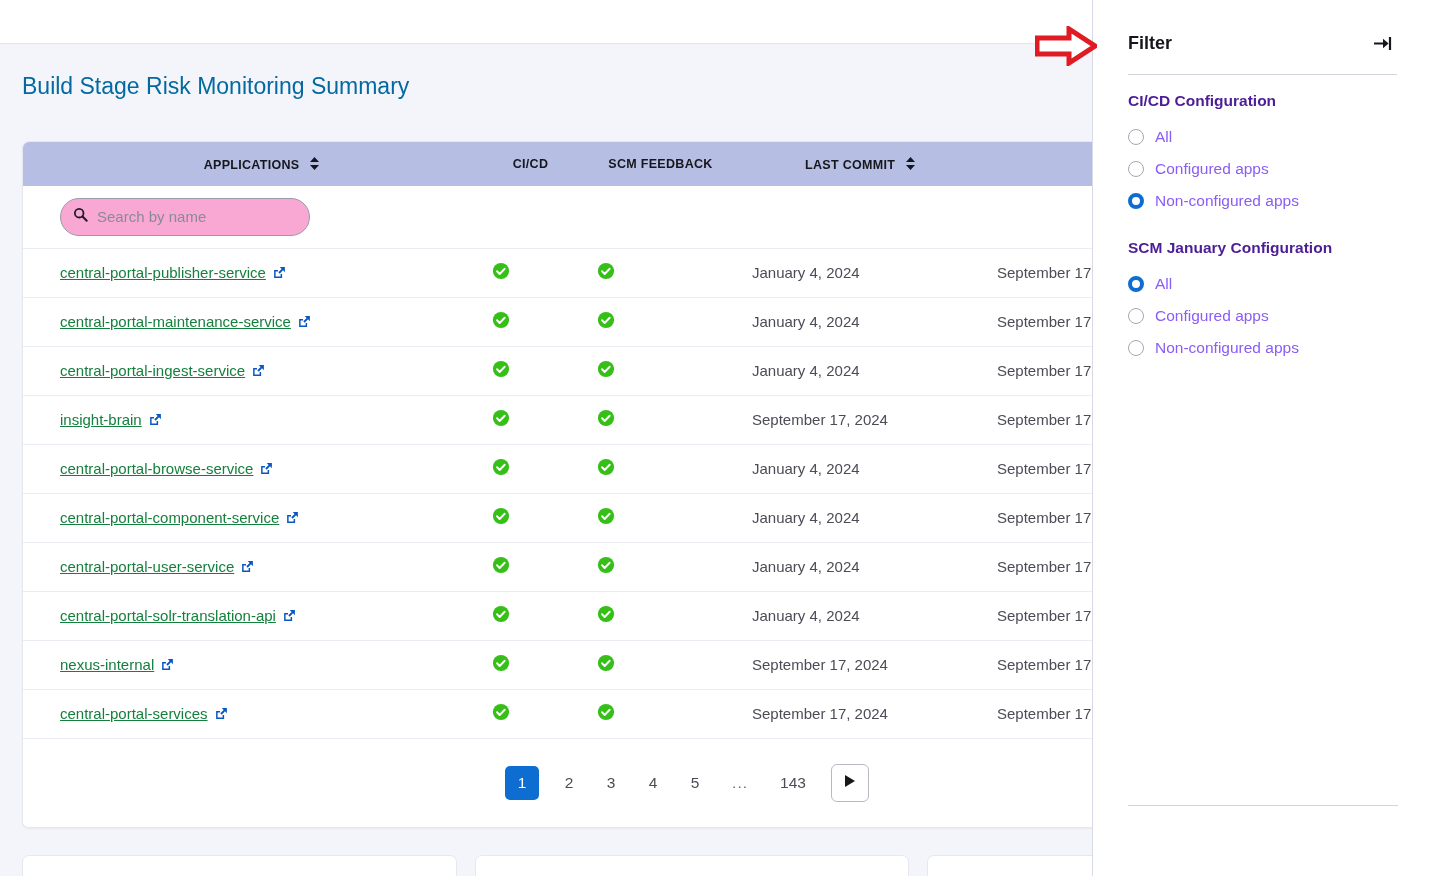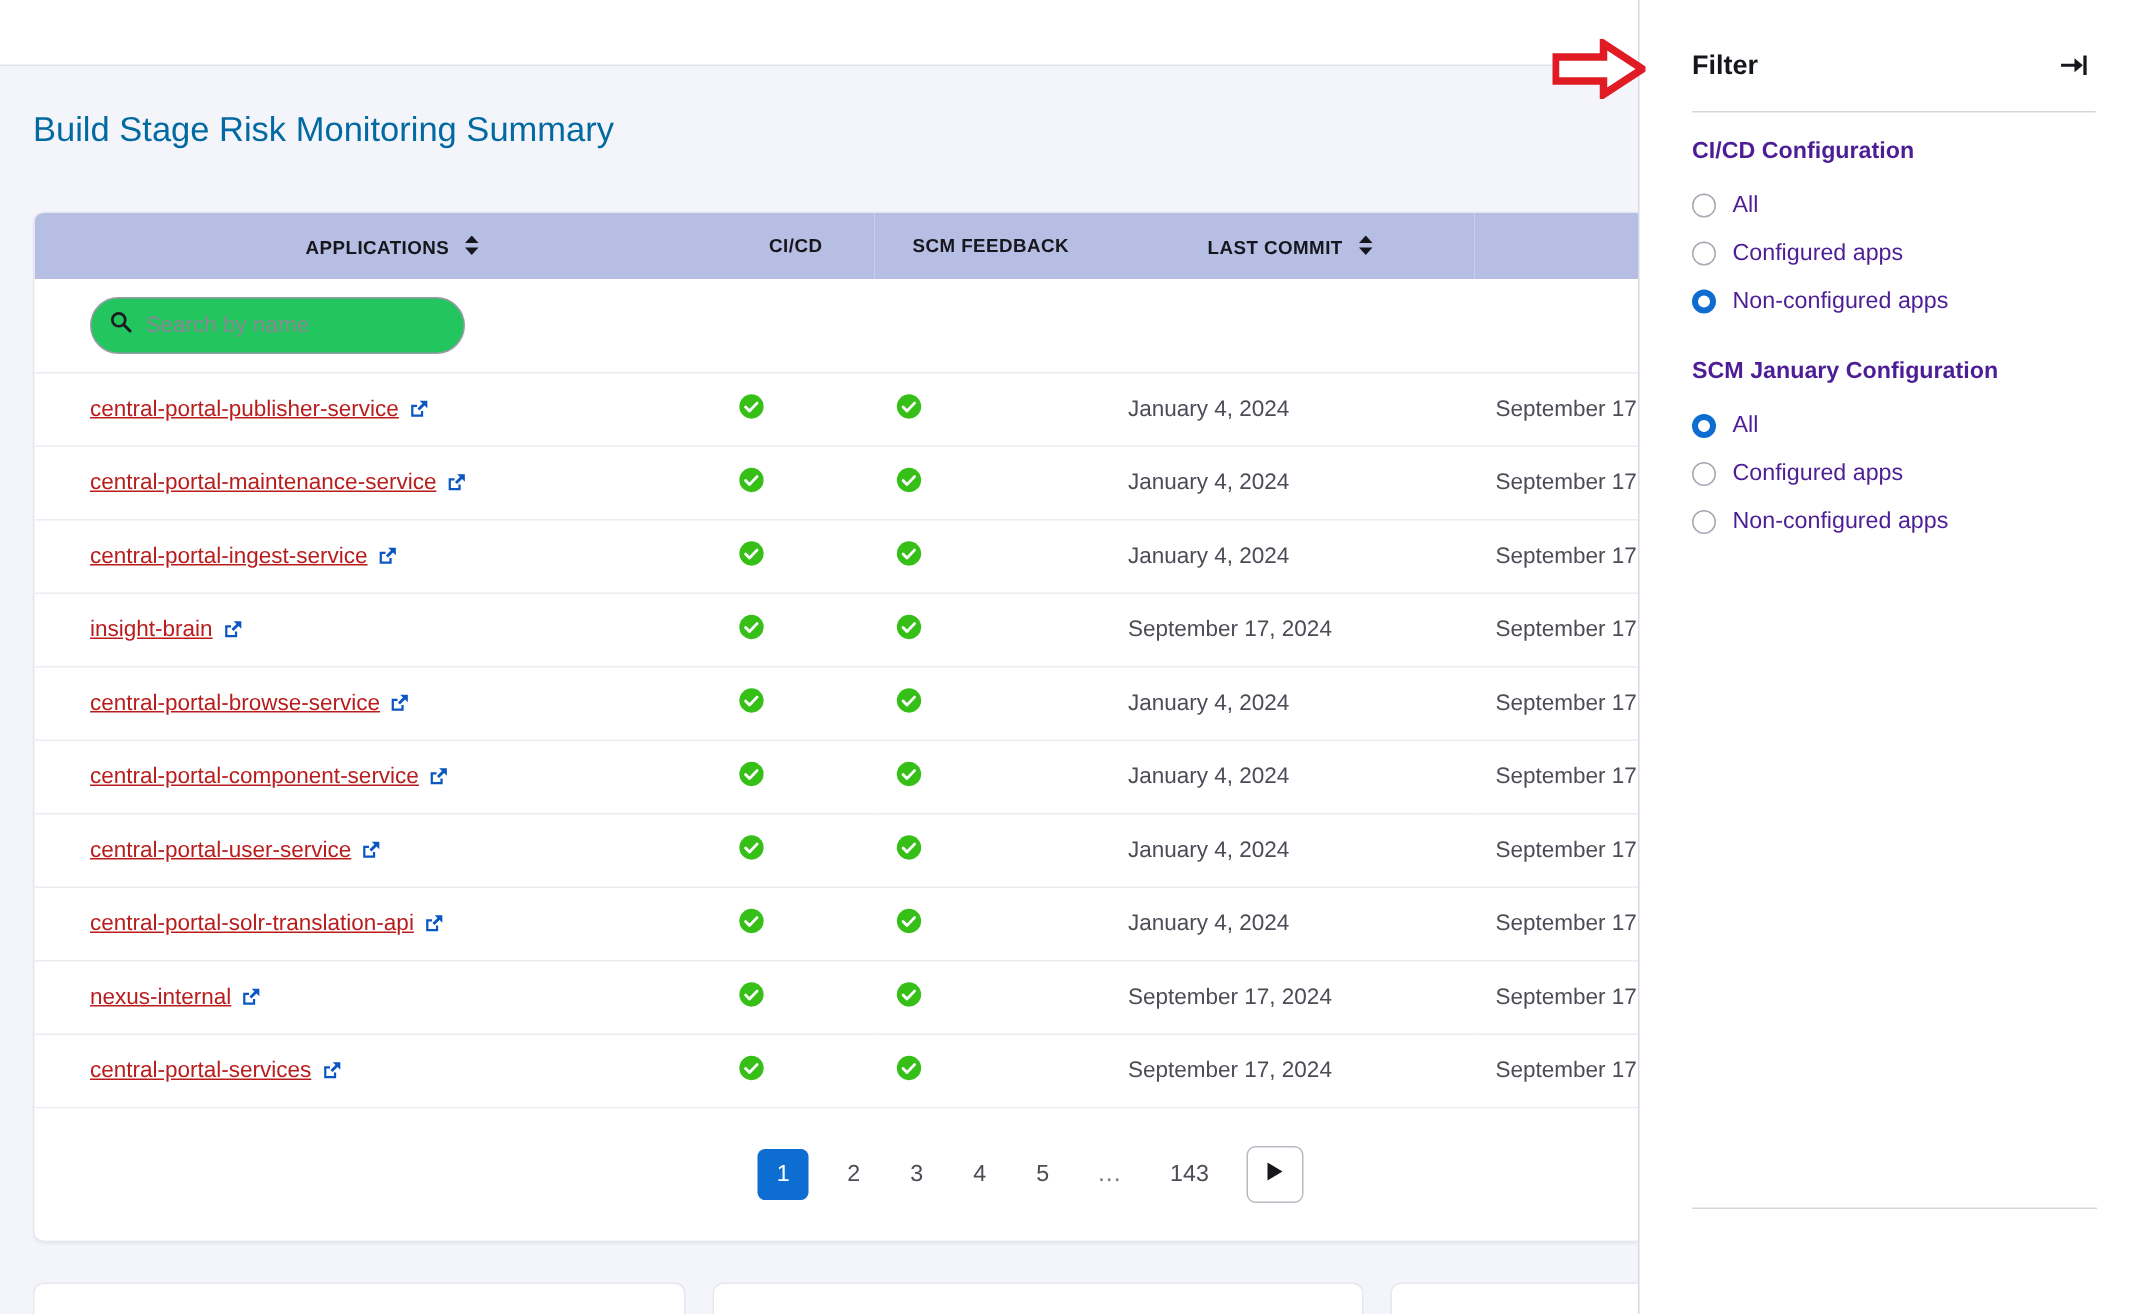--- a/index.html
+++ b/index.html
@@ -109,21 +109,21 @@
 
   .search-box {
     display: flex;
     align-items: center;
     gap: 9px;
     width: 250px;
     height: 38px;
     padding: 0 12px;
     border: 1px solid #9a9aa8;
     border-radius: 19px;
-    background: #22c55e;
+    background: #f9a8d4;
   }
 
   .search-box input {
     border: none;
     outline: none;
     font-size: 15px;
     font-family: "Liberation Sans", sans-serif;
     color: #4a4a55;
     width: 100%;
     background: transparent;
@@ -136,21 +136,21 @@
     padding: 0 14px;
     border-bottom: 1px solid #ececf3;
     font-size: 15px;
     color: #4c4c57;
     vertical-align: middle;
     white-space: nowrap;
   }
   tbody tr.data-row td.cell-app { padding-left: 37px; }
 
   .app-link {
-    color: #b91c1c;
+    color: #15803d;
     text-decoration: underline;
     font-size: 15px;
     cursor: pointer;
     display: inline-flex;
     align-items: center;
     gap: 7px;
   }
   .ext-icon { flex: 0 0 auto; line-height: 0; text-decoration: none; }
 
   .check-cell { text-align: left; }
@@ -277,21 +277,21 @@
     background: #fff;
     flex: 0 0 auto;
     position: relative;
   }
   .radio.checked {
     border: 4.5px solid #0d6dd1;
     background: #ffffff;
   }
   .radio-label {
     font-size: 15.5px;
-    color: #4c1d95;
+    color: #8b5cf6;
   }
 
   .fsection.gap { margin-top: 22px; }
 
   .apply-divider {
     position: absolute;
     left: 35px;
     top: 805px;
     width: 270px;
     height: 1px;

